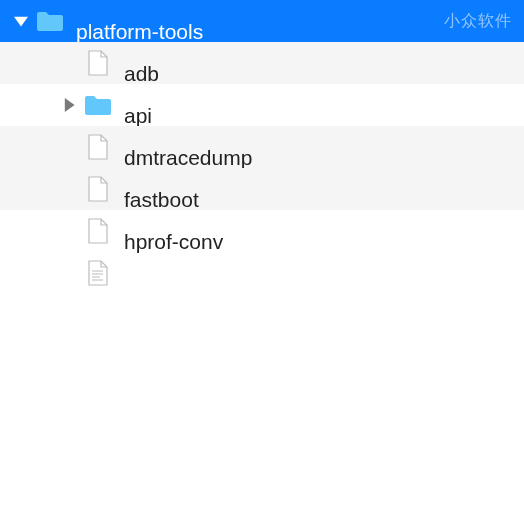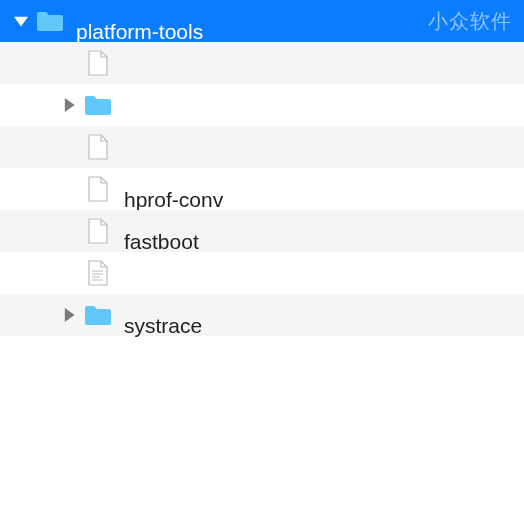--- a/index.html
+++ b/index.html
@@ -42,21 +42,21 @@
     align-items: center;
     justify-content: center;
     margin-right: 12px;
   }
   .label { flex: 1 1 auto; line-height: 1; margin-top: 20px; }
   .watermark {
     position: absolute;
     right: 12px;
     top: 50%;
     transform: translateY(-50%);
-    font-size: 20px;
+    font-size: 16px;
     color: rgba(255,255,255,0.55);
     letter-spacing: 1px;
   }
   svg { display: block; }
 </style>
 </head>
 <body>
 
 <div class="tree">
 
@@ -78,98 +78,87 @@
 
   <div class="row alt">
     <span class="indent" style="width:60px"></span>
     <span class="disclosure"></span>
     <span class="icon">
       <svg width="22" height="26" viewBox="0 0 22 26">
         <path d="M2 1 L14 1 L20 7 L20 25 L2 25 Z" fill="#ffffff" stroke="#bcbcbc" stroke-width="1.2"></path>
         <path d="M14 1 L14 7 L20 7" fill="none" stroke="#bcbcbc" stroke-width="1.2"></path>
       </svg>
     </span>
+    <span class="label">adb</span>
   </div>
 
   <div class="row">
     <span class="indent" style="width:60px"></span>
     <span class="disclosure">
       <svg width="14" height="14" viewBox="0 0 10 10">
           <polygon points="2,0 9,5 2,10" fill="#7a7a7a"></polygon>
         </svg>
     </span>
     <span class="icon">
       <svg width="28" height="22" viewBox="0 0 28 22">
         <path d="M1 4 Q1 2 3 2 L10 2 L13 5 L25 5 Q27 5 27 7 L27 19 Q27 21 25 21 L3 21 Q1 21 1 19 Z" fill="#62c7fb"></path>
       </svg>
     </span>
+    <span class="label">api</span>
   </div>
 
   <div class="row alt">
     <span class="indent" style="width:60px"></span>
     <span class="disclosure"></span>
     <span class="icon">
       <svg width="22" height="26" viewBox="0 0 22 26">
         <path d="M2 1 L14 1 L20 7 L20 25 L2 25 Z" fill="#ffffff" stroke="#bcbcbc" stroke-width="1.2"></path>
         <path d="M14 1 L14 7 L20 7" fill="none" stroke="#bcbcbc" stroke-width="1.2"></path>
       </svg>
     </span>
+    <span class="label">dmtracedump</span>
   </div>
 
+
+  <div class="row alt">
+    <span class="indent" style="width:60px"></span>
+    <span class="disclosure"></span>
+    <span class="icon">
+      <svg width="22" height="26" viewBox="0 0 22 26">
+        <path d="M2 1 L14 1 L20 7 L20 25 L2 25 Z" fill="#ffffff" stroke="#bcbcbc" stroke-width="1.2"></path>
+        <path d="M14 1 L14 7 L20 7" fill="none" stroke="#bcbcbc" stroke-width="1.2"></path>
+      </svg>
+    </span>
+    <span class="label">fastboot</span>
+  </div>
 
   <div class="row">
     <span class="indent" style="width:60px"></span>
     <span class="disclosure"></span>
     <span class="icon">
       <svg width="22" height="26" viewBox="0 0 22 26">
         <path d="M2 1 L14 1 L20 7 L20 25 L2 25 Z" fill="#ffffff" stroke="#bcbcbc" stroke-width="1.2"></path>
         <path d="M14 1 L14 7 L20 7" fill="none" stroke="#bcbcbc" stroke-width="1.2"></path>
       </svg>
     </span>
     <span class="label">hprof-conv</span>
-  </div>
-
-  <div class="row alt">
-    <span class="indent" style="width:60px"></span>
-    <span class="disclosure"></span>
-    <span class="icon">
-      <svg width="22" height="26" viewBox="0 0 22 26">
-        <path d="M2 1 L14 1 L20 7 L20 25 L2 25 Z" fill="#ffffff" stroke="#bcbcbc" stroke-width="1.2"></path>
-        <path d="M14 1 L14 7 L20 7" fill="none" stroke="#bcbcbc" stroke-width="1.2"></path>
-      </svg>
-    </span>
-    <span class="label">fastboot</span>
   </div>
 
 
   <div class="row">
     <span class="indent" style="width:60px"></span>
     <span class="disclosure"></span>
     <span class="icon">
       <svg width="22" height="26" viewBox="0 0 22 26">
         <path d="M2 1 L14 1 L20 7 L20 25 L2 25 Z" fill="#ffffff" stroke="#bcbcbc" stroke-width="1.2"></path>
         <path d="M14 1 L14 7 L20 7" fill="none" stroke="#bcbcbc" stroke-width="1.2"></path>
         <line x1="5" y1="11" x2="16" y2="11" stroke="#bcbcbc" stroke-width="1"></line>
         <line x1="5" y1="14" x2="16" y2="14" stroke="#bcbcbc" stroke-width="1"></line>
         <line x1="5" y1="17" x2="13" y2="17" stroke="#bcbcbc" stroke-width="1"></line>
         <line x1="5" y1="20" x2="16" y2="20" stroke="#bcbcbc" stroke-width="1"></line>
       </svg>
     </span>
   </div>
 
 
 
-  <div class="row alt">
-    <span class="indent" style="width:60px"></span>
-    <span class="disclosure">
-      <svg width="14" height="14" viewBox="0 0 10 10">
-          <polygon points="2,0 9,5 2,10" fill="#7a7a7a"></polygon>
-        </svg>
-    </span>
-    <span class="icon">
-      <svg width="28" height="22" viewBox="0 0 28 22">
-        <path d="M1 4 Q1 2 3 2 L10 2 L13 5 L25 5 Q27 5 27 7 L27 19 Q27 21 25 21 L3 21 Q1 21 1 19 Z" fill="#62c7fb"></path>
-      </svg>
-    </span>
-    <span class="label">systrace</span>
-  </div>
 
 </div>
 
 </body></html>

